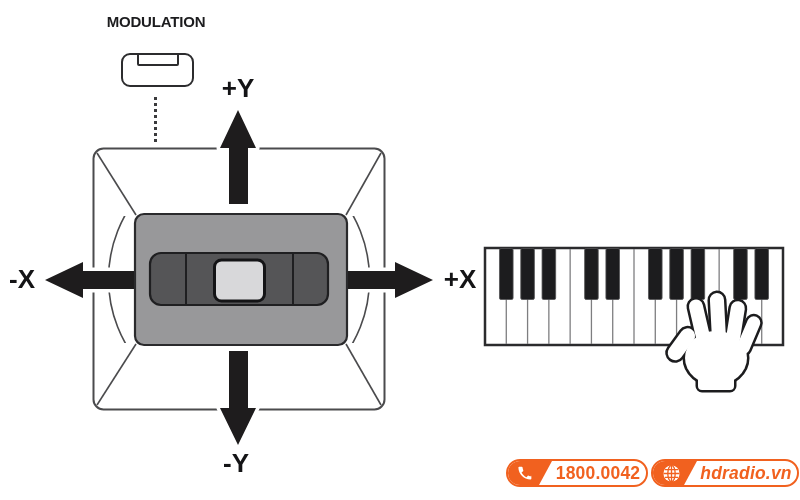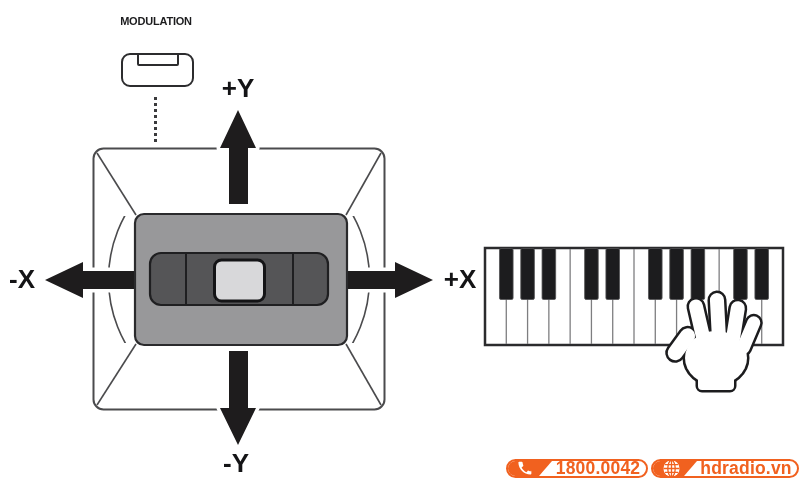--- a/index.html
+++ b/index.html
@@ -8,46 +8,46 @@
     --inner-dark:#555557;
     --cap-light:#d8d8da;
     --line-dark:#4b4b4d;
     --ink:#1c1c1e;
   }
   html,body{margin:0;padding:0;}
   body{font-family:"Liberation Sans", sans-serif;background:#fff;}
   .canvas{position:relative;width:800px;height:500px;background:#fff;overflow:hidden;}
 
   .mod-label{position:absolute;left:98px;top:14px;width:116px;text-align:center;
-    font-size:11px;font-weight:bold;line-height:15px;letter-spacing:-.2px;color:var(--ink);}
+    font-size:15px;font-weight:bold;line-height:15px;letter-spacing:-.2px;color:var(--ink);}
   .mod-button{position:absolute;left:121px;top:53px;width:73px;height:34px;box-sizing:border-box;
     border:2.5px solid #2c2c2e;border-radius:9px;background:#fff;}
   .mod-button .tab{position:absolute;left:50%;transform:translateX(-50%);top:-2.5px;
     width:42px;height:13px;box-sizing:border-box;border:2.5px solid #2c2c2e;border-radius:2px;background:#fff;}
   .dots{position:absolute;left:154px;top:97px;height:45px;width:0;border-left:3px dotted #3a3a3c;}
 
   .axis-label{position:absolute;font-size:26px;font-weight:bold;color:#141416;
     text-align:center;line-height:28px;}
   #lbl-up{left:214px;top:74px;width:48px;}
   #lbl-down{left:212px;top:449px;width:48px;}
   #lbl-left{left:1px;top:265px;width:42px;}
   #lbl-right{left:437px;top:265px;width:46px;}
 
   .abs{position:absolute;}
 
-  .badge{position:absolute;top:459px;height:19px;box-sizing:border-box;background:#fff;
+  .badge{position:absolute;top:459px;height:28px;box-sizing:border-box;background:#fff;
     border:2px solid var(--accent);border-radius:16px;overflow:hidden;}
   .badge-cap{position:absolute;left:0;top:0;bottom:0;width:44px;background:var(--accent);
     clip-path:polygon(0 0,100% 0,calc(100% - 13px) 100%,0 100%);
     display:flex;align-items:center;}
   .badge-cap svg{margin-left:9px;}
   .badge-text{position:absolute;left:46px;right:4px;top:0;bottom:0;display:flex;align-items:center;
     justify-content:center;color:var(--accent);font-size:17.5px;font-weight:bold;letter-spacing:.2px;}
   #badge-phone{left:506px;width:142px;}
-  #badge-site{left:651px;width:148px;}
+  #badge-site{left:651px;width:148px;font-style:italic;}
 </style>
 </head>
 <body>
 
 <div class="canvas">
 
   <div class="mod-label">
     <div>MODULATION</div>
   </div>
   <div class="mod-button">

